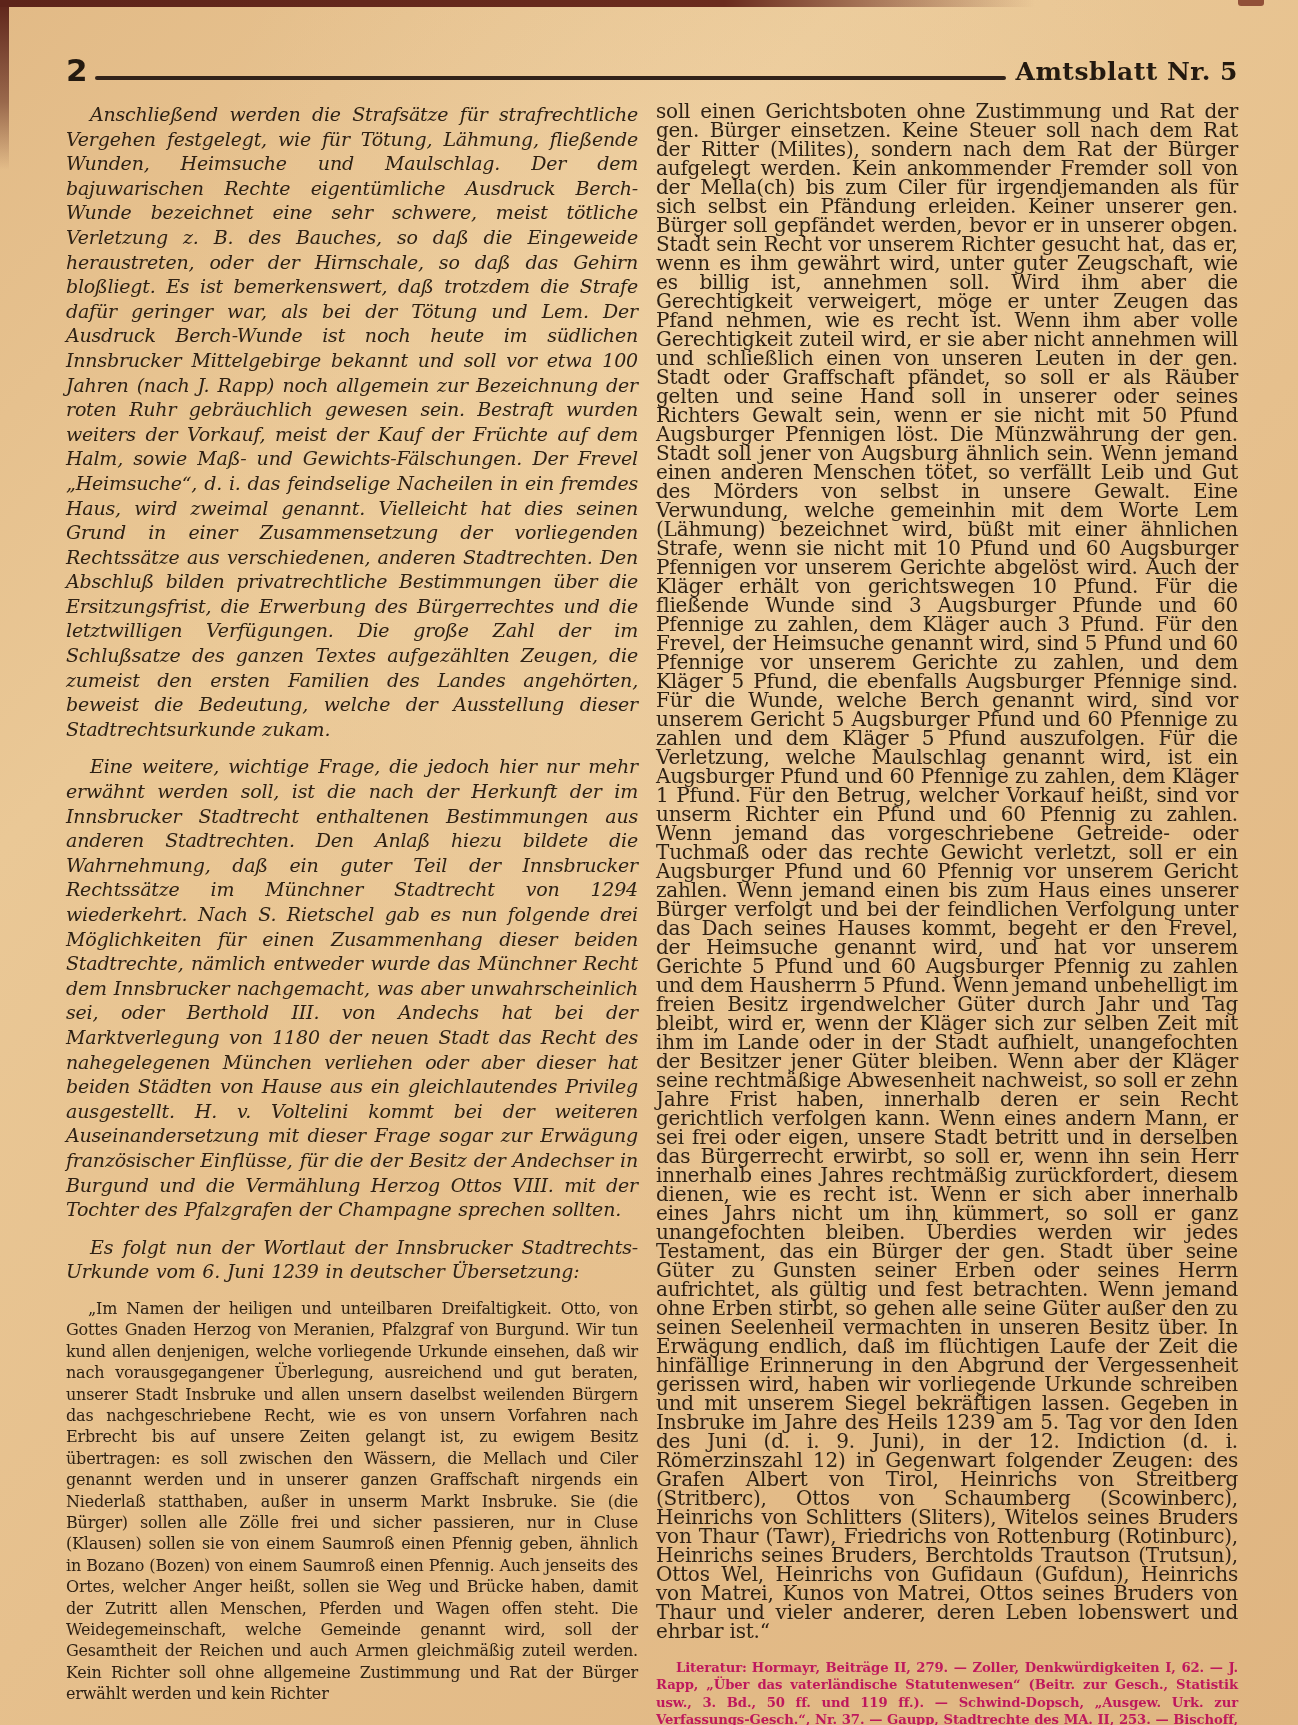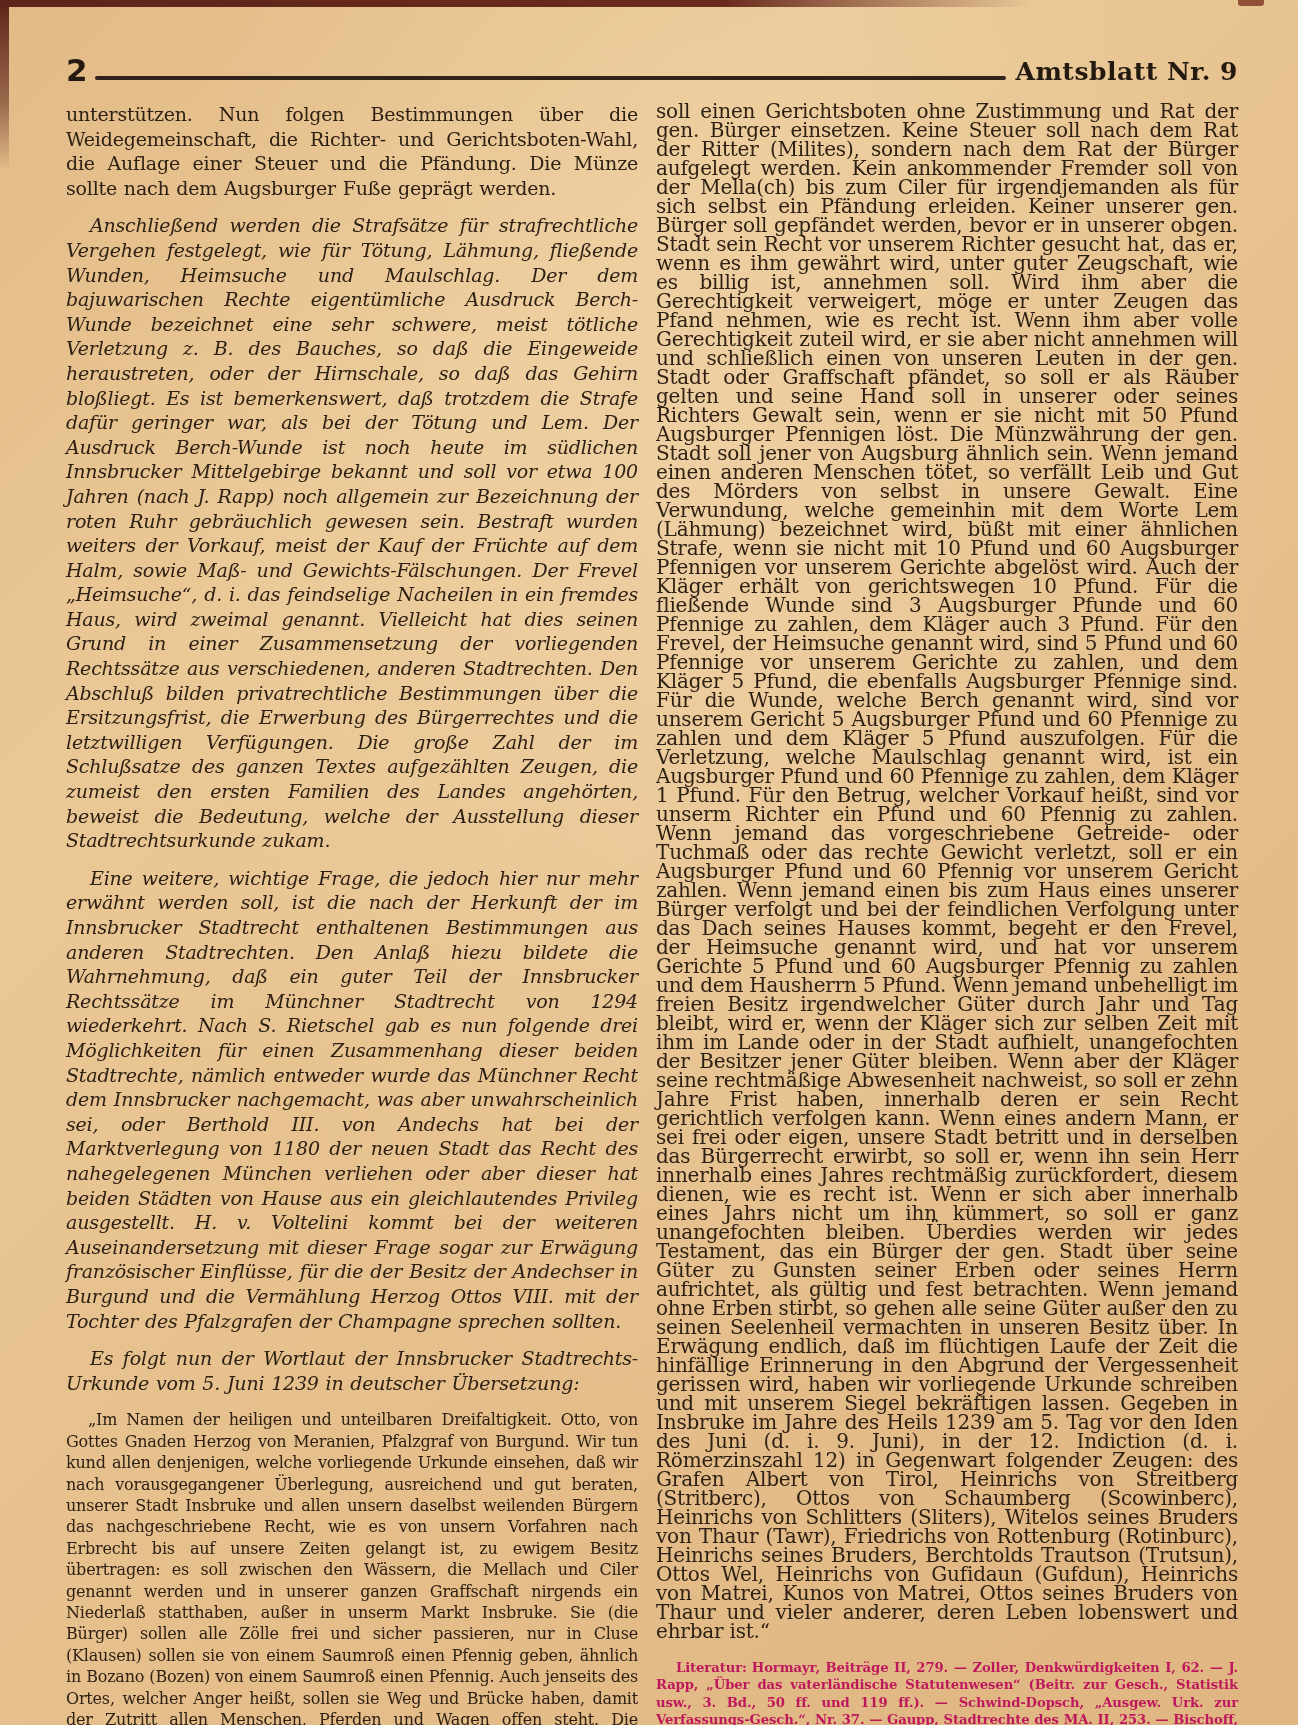--- a/index.html
+++ b/index.html
@@ -139,30 +139,29 @@
 
 <div class="scan-edge-top"></div>
 <div class="scan-edge-left"></div>
 <div class="scan-mark-top-right"></div>
 
 <div class="page">
 
   <div class="header">
     <span class="page-number">2</span>
     <span class="header-rule"></span>
-    <span class="masthead">Amtsblatt Nr. 9</span>
+    <span class="masthead">Amtsblatt Nr. 5</span>
   </div>
 
   <div class="columns">
 
     <div class="col-left">
-      <p class="body-main">unterstützen. Nun folgen Bestimmungen über die Weidegemeinschaft, die Richter- und Gerichtsboten-Wahl, die Auflage einer Steuer und die Pfändung. Die Münze sollte nach dem Augsburger Fuße geprägt werden.</p>
       <p class="body-main indent">Anschließend werden die Strafsätze für strafrechtliche Vergehen festgelegt, wie für Tötung, Lähmung, fließende Wunden, Heimsuche und Maulschlag. Der dem bajuwarischen Rechte eigentümliche Ausdruck Berch-Wunde bezeichnet eine sehr schwere, meist tötliche Verletzung z. B. des Bauches, so daß die Eingeweide heraustreten, oder der Hirnschale, so daß das Gehirn bloßliegt. Es ist bemerkenswert, daß trotzdem die Strafe dafür geringer war, als bei der Tötung und Lem. Der Ausdruck Berch-Wunde ist noch heute im südlichen Innsbrucker Mittelgebirge bekannt und soll vor etwa 100 Jahren (nach J. Rapp) noch allgemein zur Bezeichnung der roten Ruhr gebräuchlich gewesen sein. Bestraft wurden weiters der Vorkauf, meist der Kauf der Früchte auf dem Halm, sowie Maß- und Gewichts-Fälschungen. Der Frevel „Heimsuche“, d. i. das feindselige Nacheilen in ein fremdes Haus, wird zweimal genannt. Vielleicht hat dies seinen Grund in einer Zusammensetzung der vorliegenden Rechtssätze aus verschiedenen, anderen Stadtrechten. Den Abschluß bilden privatrechtliche Bestimmungen über die Ersitzungsfrist, die Erwerbung des Bürgerrechtes und die letztwilligen Verfügungen. Die große Zahl der im Schlußsatze des ganzen Textes aufgezählten Zeugen, die zumeist den ersten Familien des Landes angehörten, beweist die Bedeutung, welche der Ausstellung dieser Stadtrechtsurkunde zukam.</p>
       <p class="body-main indent">Eine weitere, wichtige Frage, die jedoch hier nur mehr erwähnt werden soll, ist die nach der Herkunft der im Innsbrucker Stadtrecht enthaltenen Bestimmungen aus anderen Stadtrechten. Den Anlaß hiezu bildete die Wahrnehmung, daß ein guter Teil der Innsbrucker Rechtssätze im Münchner Stadtrecht von 1294 wiederkehrt. Nach S. Rietschel gab es nun folgende drei Möglichkeiten für einen Zusammenhang dieser beiden Stadtrechte, nämlich entweder wurde das Münchner Recht dem Innsbrucker nachgemacht, was aber unwahrscheinlich sei, oder Berthold III. von Andechs hat bei der Marktverlegung von 1180 der neuen Stadt das Recht des nahegelegenen München verliehen oder aber dieser hat beiden Städten von Hause aus ein gleichlautendes Privileg ausgestellt. H. v. Voltelini kommt bei der weiteren Auseinandersetzung mit dieser Frage sogar zur Erwägung französischer Einflüsse, für die der Besitz der Andechser in Burgund und die Vermählung Herzog Ottos VIII. mit der Tochter des Pfalzgrafen der Champagne sprechen sollten.</p>
-      <p class="body-main indent">Es folgt nun der Wortlaut der Innsbrucker Stadtrechts-Urkunde vom 5. Juni 1239 in deutscher Übersetzung:</p>
+      <p class="body-main indent">Es folgt nun der Wortlaut der Innsbrucker Stadtrechts-Urkunde vom 6. Juni 1239 in deutscher Übersetzung:</p>
       <p class="quote-small">„Im Namen der heiligen und unteilbaren Dreifaltigkeit. Otto, von Gottes Gnaden Herzog von Meranien, Pfalzgraf von Burgund. Wir tun kund allen denjenigen, welche vorliegende Urkunde einsehen, daß wir nach vorausgegangener Überlegung, ausreichend und gut beraten, unserer Stadt Insbruke und allen unsern daselbst weilenden Bürgern das nachgeschriebene Recht, wie es von unsern Vorfahren nach Erbrecht bis auf unsere Zeiten gelangt ist, zu ewigem Besitz übertragen: es soll zwischen den Wässern, die Mellach und Ciler genannt werden und in unserer ganzen Graffschaft nirgends ein Niederlaß statthaben, außer in unserm Markt Insbruke. Sie (die Bürger) sollen alle Zölle frei und sicher passieren, nur in Cluse (Klausen) sollen sie von einem Saumroß einen Pfennig geben, ähnlich in Bozano (Bozen) von einem Saumroß einen Pfennig. Auch jenseits des Ortes, welcher Anger heißt, sollen sie Weg und Brücke haben, damit der Zutritt allen Menschen, Pferden und Wagen offen steht. Die Weidegemeinschaft, welche Gemeinde genannt wird, soll der Gesamtheit der Reichen und auch Armen gleichmäßig zuteil werden. Kein Richter soll ohne allgemeine Zustimmung und Rat der Bürger erwählt werden und kein Richter</p>
     </div>
 
     <div class="col-right">
       <p class="body-cont">soll einen Gerichtsboten ohne Zustimmung und Rat der gen. Bürger einsetzen. Keine Steuer soll nach dem Rat der Ritter (Milites), sondern nach dem Rat der Bürger aufgelegt werden. Kein ankommender Fremder soll von der Mella(ch) bis zum Ciler für irgendjemanden als für sich selbst ein Pfändung erleiden. Keiner unserer gen. Bürger soll gepfändet werden, bevor er in unserer obgen. Stadt sein Recht vor unserem Richter gesucht hat, das er, wenn es ihm gewährt wird, unter guter Zeugschaft, wie es billig ist, annehmen soll. Wird ihm aber die Gerechtigkeit verweigert, möge er unter Zeugen das Pfand nehmen, wie es recht ist. Wenn ihm aber volle Gerechtigkeit zuteil wird, er sie aber nicht annehmen will und schließlich einen von unseren Leuten in der gen. Stadt oder Graffschaft pfändet, so soll er als Räuber gelten und seine Hand soll in unserer oder seines Richters Gewalt sein, wenn er sie nicht mit 50 Pfund Augsburger Pfennigen löst. Die Münzwährung der gen. Stadt soll jener von Augsburg ähnlich sein. Wenn jemand einen anderen Menschen tötet, so verfällt Leib und Gut des Mörders von selbst in unsere Gewalt. Eine Verwundung, welche gemeinhin mit dem Worte Lem (Lähmung) bezeichnet wird, büßt mit einer ähnlichen Strafe, wenn sie nicht mit 10 Pfund und 60 Augsburger Pfennigen vor unserem Gerichte abgelöst wird. Auch der Kläger erhält von gerichtswegen 10 Pfund. Für die fließende Wunde sind 3 Augsburger Pfunde und 60 Pfennige zu zahlen, dem Kläger auch 3 Pfund. Für den Frevel, der Heimsuche genannt wird, sind 5 Pfund und 60 Pfennige vor unserem Gerichte zu zahlen, und dem Kläger 5 Pfund, die ebenfalls Augsburger Pfennige sind. Für die Wunde, welche Berch genannt wird, sind vor unserem Gericht 5 Augsburger Pfund und 60 Pfennige zu zahlen und dem Kläger 5 Pfund auszufolgen. Für die Verletzung, welche Maulschlag genannt wird, ist ein Augsburger Pfund und 60 Pfennige zu zahlen, dem Kläger 1 Pfund. Für den Betrug, welcher Vorkauf heißt, sind vor unserm Richter ein Pfund und 60 Pfennig zu zahlen. Wenn jemand das vorgeschriebene Getreide- oder Tuchmaß oder das rechte Gewicht verletzt, soll er ein Augsburger Pfund und 60 Pfennig vor unserem Gericht zahlen. Wenn jemand einen bis zum Haus eines unserer Bürger verfolgt und bei der feindlichen Verfolgung unter das Dach seines Hauses kommt, begeht er den Frevel, der Heimsuche genannt wird, und hat vor unserem Gerichte 5 Pfund und 60 Augsburger Pfennig zu zahlen und dem Hausherrn 5 Pfund. Wenn jemand unbehelligt im freien Besitz irgendwelcher Güter durch Jahr und Tag bleibt, wird er, wenn der Kläger sich zur selben Zeit mit ihm im Lande oder in der Stadt aufhielt, unangefochten der Besitzer jener Güter bleiben. Wenn aber der Kläger seine rechtmäßige Abwesenheit nachweist, so soll er zehn Jahre Frist haben, innerhalb deren er sein Recht gerichtlich verfolgen kann. Wenn eines andern Mann, er sei frei oder eigen, unsere Stadt betritt und in derselben das Bürgerrecht erwirbt, so soll er, wenn ihn sein Herr innerhalb eines Jahres rechtmäßig zurückfordert, diesem dienen, wie es recht ist. Wenn er sich aber innerhalb eines Jahrs nicht um ihn kümmert, so soll er ganz unangefochten bleiben. Überdies werden wir jedes Testament, das ein Bürger der gen. Stadt über seine Güter zu Gunsten seiner Erben oder seines Herrn aufrichtet, als gültig und fest betrachten. Wenn jemand ohne Erben stirbt, so gehen alle seine Güter außer den zu seinen Seelenheil vermachten in unseren Besitz über. In Erwägung endlich, daß im flüchtigen Laufe der Zeit die hinfällige Erinnerung in den Abgrund der Vergessenheit gerissen wird, haben wir vorliegende Urkunde schreiben und mit unserem Siegel bekräftigen lassen. Gegeben in Insbruke im Jahre des Heils 1239 am 5. Tag vor den Iden des Juni (d. i. 9. Juni), in der 12. Indiction (d. i. Römerzinszahl 12) in Gegenwart folgender Zeugen: des Grafen Albert von Tirol, Heinrichs von Streitberg (Stritberc), Ottos von Schaumberg (Scowinberc), Heinrichs von Schlitters (Sliters), Witelos seines Bruders von Thaur (Tawr), Friedrichs von Rottenburg (Rotinburc), Heinrichs seines Bruders, Berchtolds Trautson (Trutsun), Ottos Wel, Heinrichs von Gufidaun (Gufdun), Heinrichs von Matrei, Kunos von Matrei, Ottos seines Bruders von Thaur und vieler anderer, deren Leben lobenswert und ehrbar ist.“</p>
       <p class="literature"><span class="lit-label">Literatur:</span><span>Hormayr, Beiträge II, 279. — Zoller, Denkwürdigkeiten I, 62. — J. Rapp, „Über das vaterländische Statutenwesen“ (Beitr. zur Gesch., Statistik usw., 3. Bd., 50 ff. und 119 ff.). — Schwind-Dopsch, „Ausgew. Urk. zur Verfassungs-Gesch.“, Nr. 37. — Gaupp, Stadtrechte des MA. II, 253. — Bischoff, Österr. Stadtrechte, S. 46. — Oefele, Gesch. der Grafen von Andechs, Nr. 666. — Staffler, II, 1. 40. — Jäger, Landständ. Verfassung, I, 640. — Osk. Frb. v. Schaumberg, Reg. d. fränk. Geschlechts von Schaumberg, Nr. 26. — O. Stolz, Landesbeschreibung, I, 300 ff. u. 820. — Ders., „Wann ist J. zur Stadt erhoben worden?“ (J. Nachr. 1930, Nr. 288. u. Tirol. Anz.). — Ders., „Was eine 700jährige Stadturkunde erzählt“ (Alpenheimat, 1939). — H. Hohenegg, „Seit wann ist J. Stadt?“ (Tirol, Heimatblätter 1930, 337 ff.). — K. Moeser, Eine Münzstätte der Andechser zu J. und die Augsburger Münze in Nordtirol (Forsch. u. Mitt. zur Gesch. Tirols, 1907). — Ders., Stand dem Stadtgerichte J. die hohe Gerichtsbarkeit zu? (l. c. 1919/20). — Ders., Zu welchem Zeitpunkte erreichte Innsbruck den Stadtcharakter? (Tirol. Anzeiger, 1931, Nr. 13). — Die Erhebung Js. zur Stadt (J. Nachr., 1931, Nr. 9).</span></p>
     </div>
 
   </div>
 </div>

